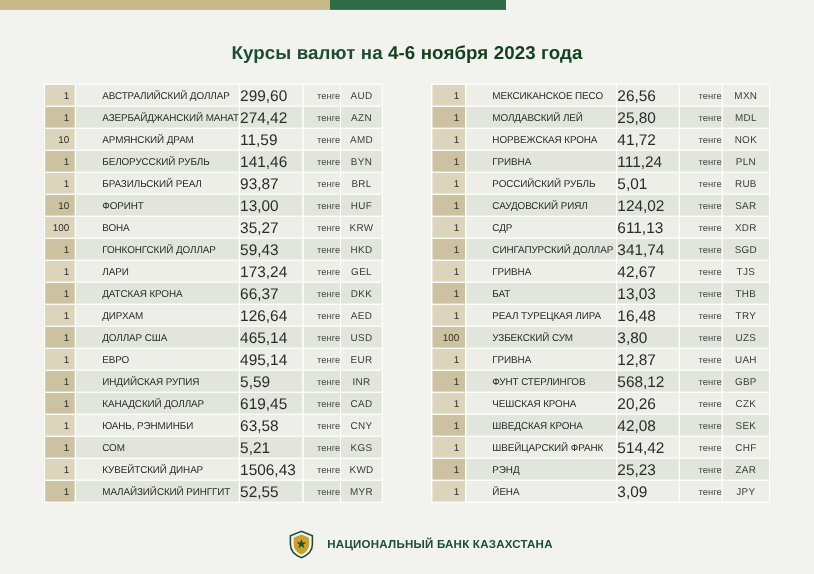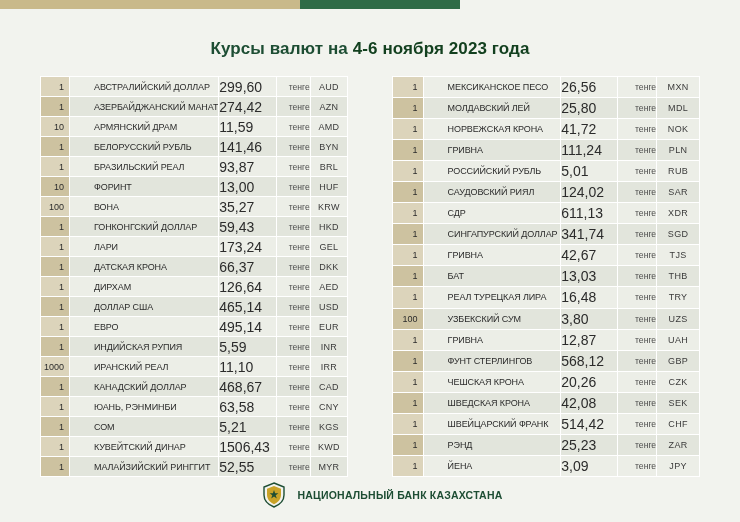--- a/index.html
+++ b/index.html
@@ -232,31 +232,24 @@
           <td class="unit">тенге</td>
           <td class="code">EUR</td>
         </tr>
         <tr class="alt">
           <td class="qty">1</td>
           <td class="name">ИНДИЙСКАЯ РУПИЯ</td>
           <td class="rate">5,59</td>
           <td class="unit">тенге</td>
           <td class="code">INR</td>
         </tr>
-        <tr>
-          <td class="qty">1000</td>
-          <td class="name">ИРАНСКИЙ РЕАЛ</td>
-          <td class="rate">11,10</td>
-          <td class="unit">тенге</td>
-          <td class="code">IRR</td>
-        </tr>
         <tr class="alt">
           <td class="qty">1</td>
           <td class="name">КАНАДСКИЙ ДОЛЛАР</td>
-          <td class="rate">468,67</td>
+          <td class="rate">619,45</td>
           <td class="unit">тенге</td>
           <td class="code">CAD</td>
         </tr>
         <tr>
           <td class="qty">1</td>
           <td class="name">ЮАНЬ, РЭНМИНБИ</td>
           <td class="rate">63,58</td>
           <td class="unit">тенге</td>
           <td class="code">CNY</td>
         </tr>

